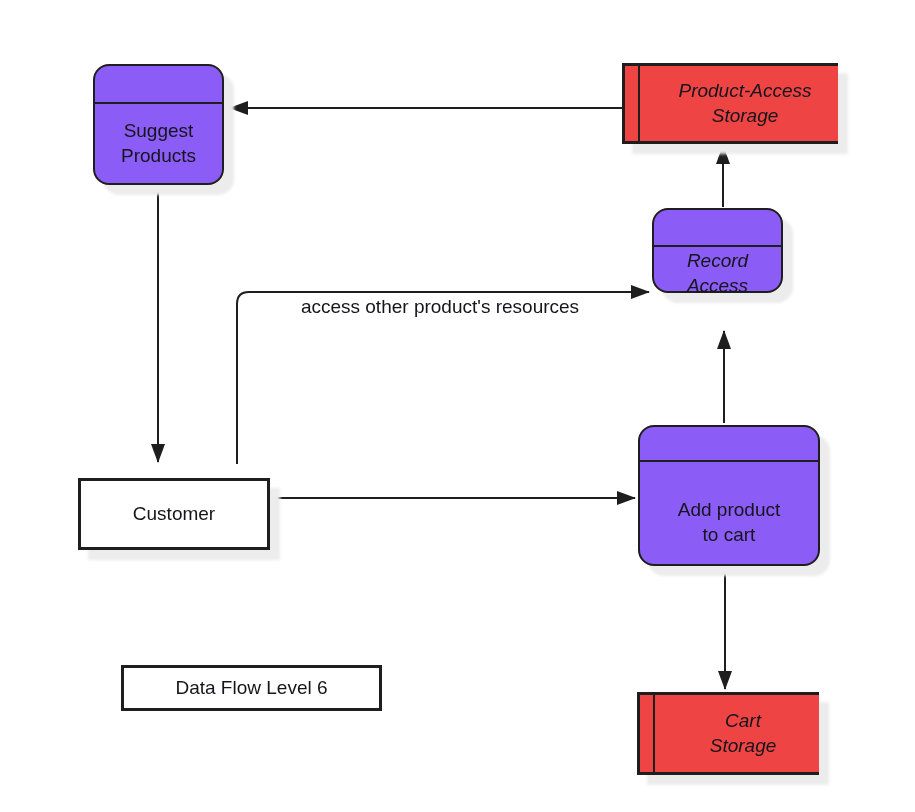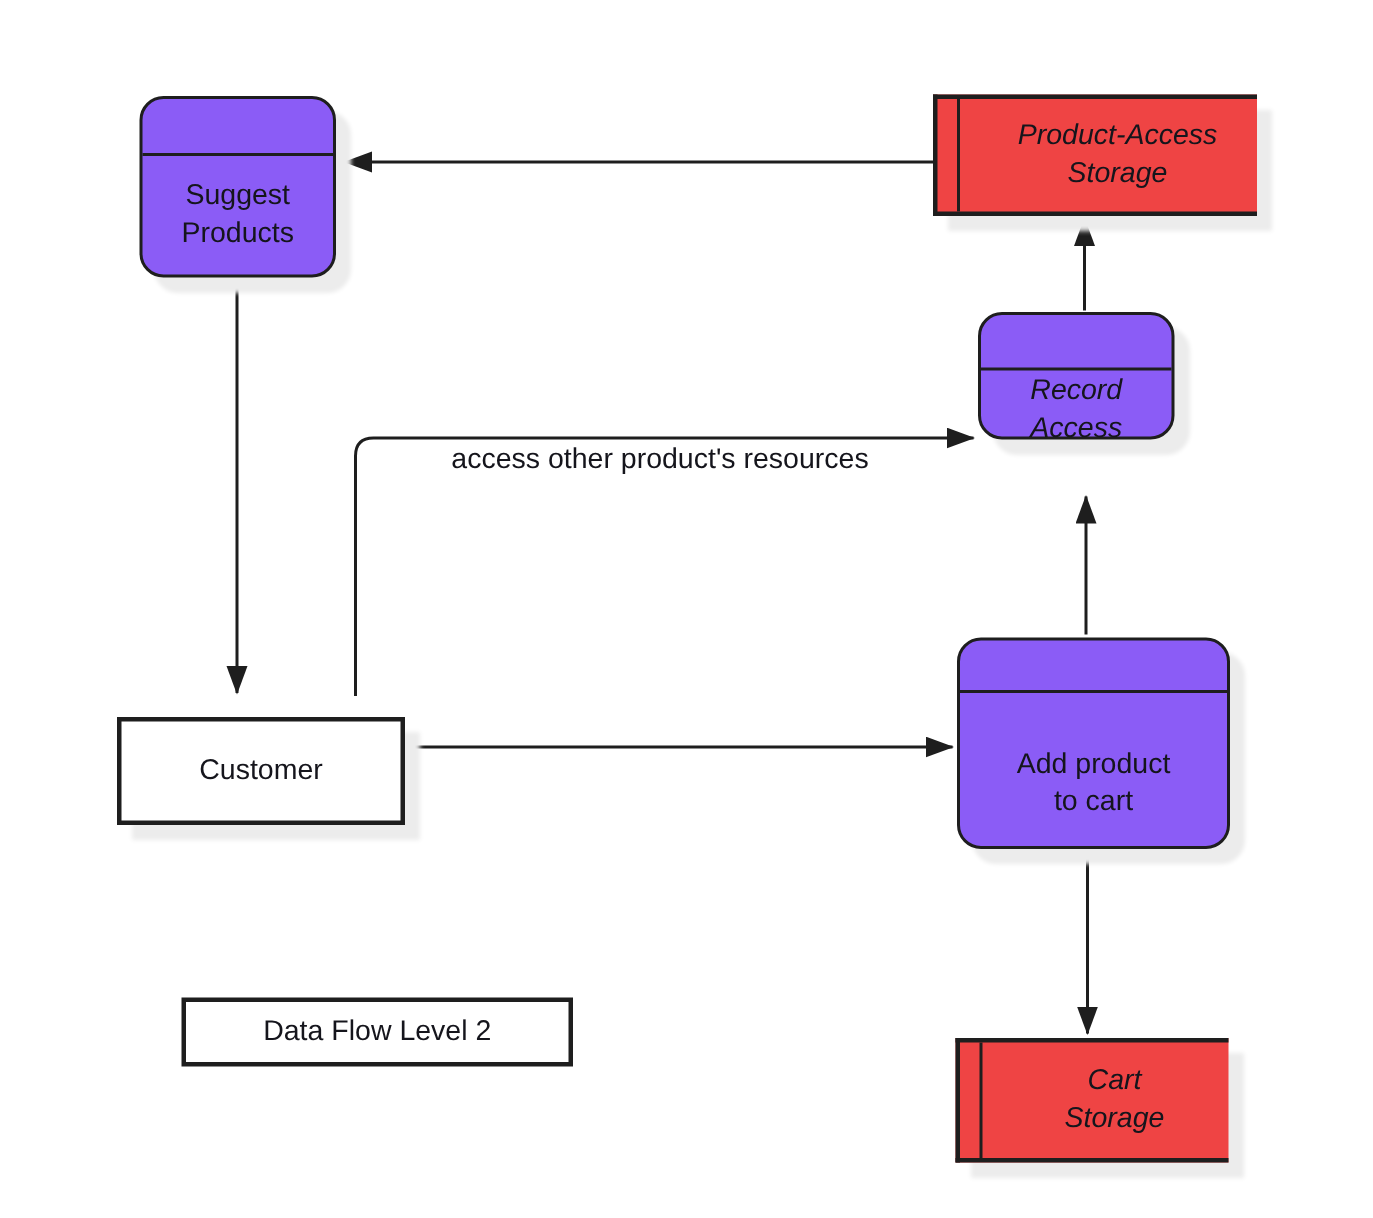--- a/index.html
+++ b/index.html
@@ -167,16 +167,16 @@
 
   <div class="datastore" style="left:637px; top:692px; width:182px; height:83px;">
     <div class="datastore-inner-line"></div>
     <span class="node-label">Cart
 Storage</span>
   </div>
 
   <div class="edge-label" style="left:240px; top:252px; width:400px;">access other product's resources</div>
 
   <div class="caption-box" style="left:121px; top:665px; width:261px; height:46px;">
-    <span class="node-label">Data Flow Level 2</span>
+    <span class="node-label">Data Flow Level 6</span>
   </div>
 
 </div>
 
 </body></html>

